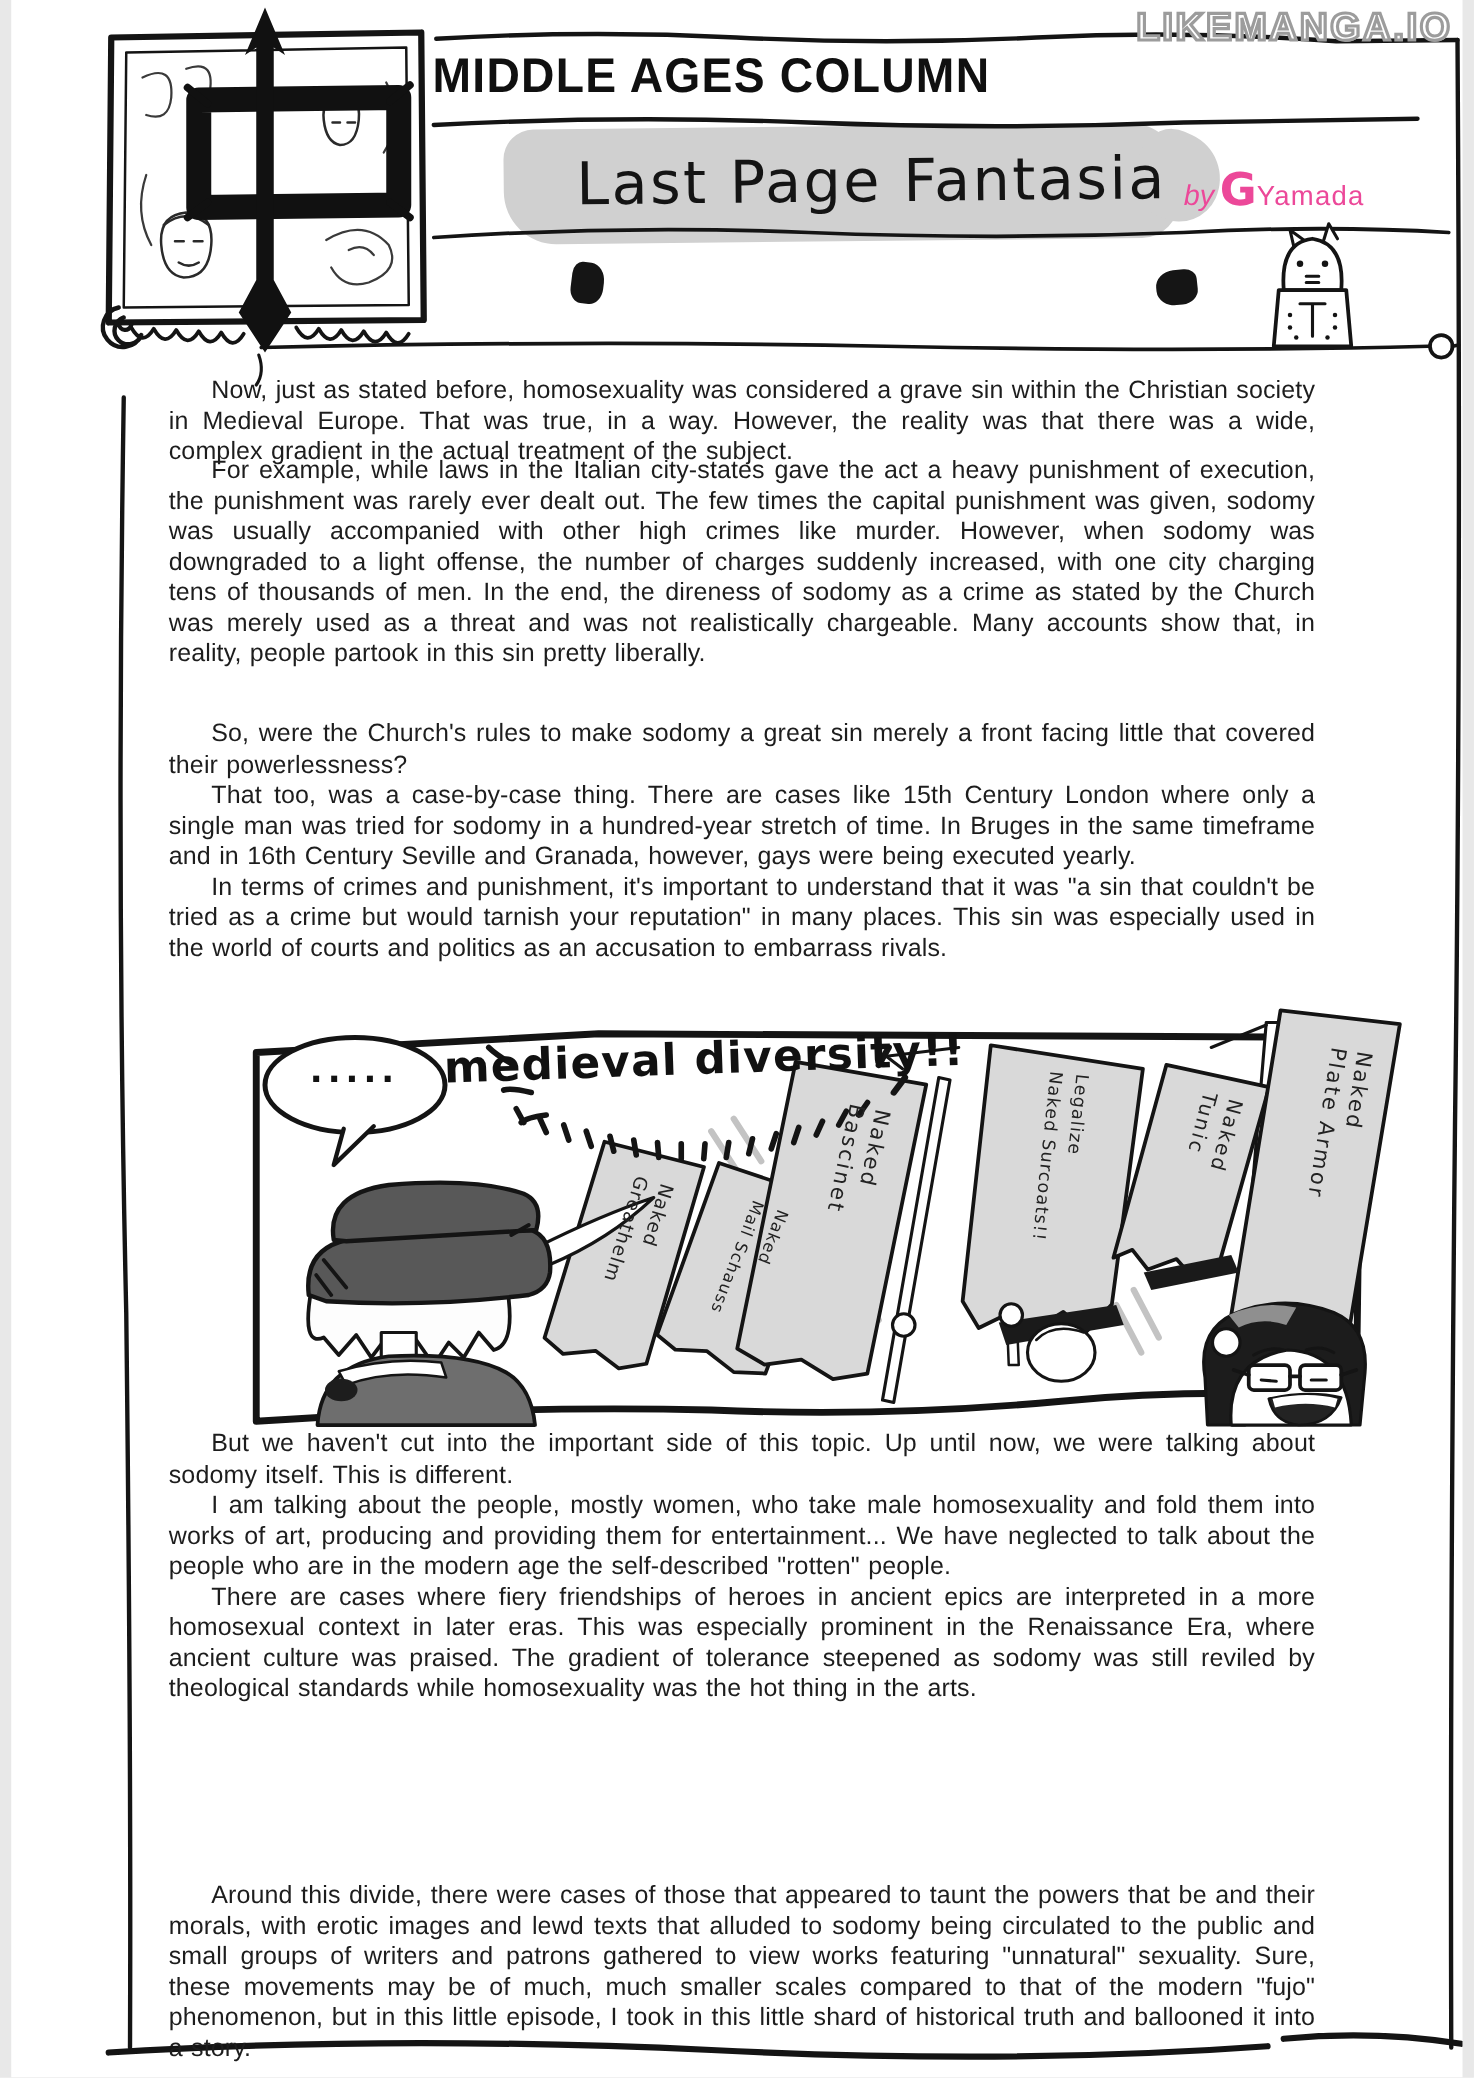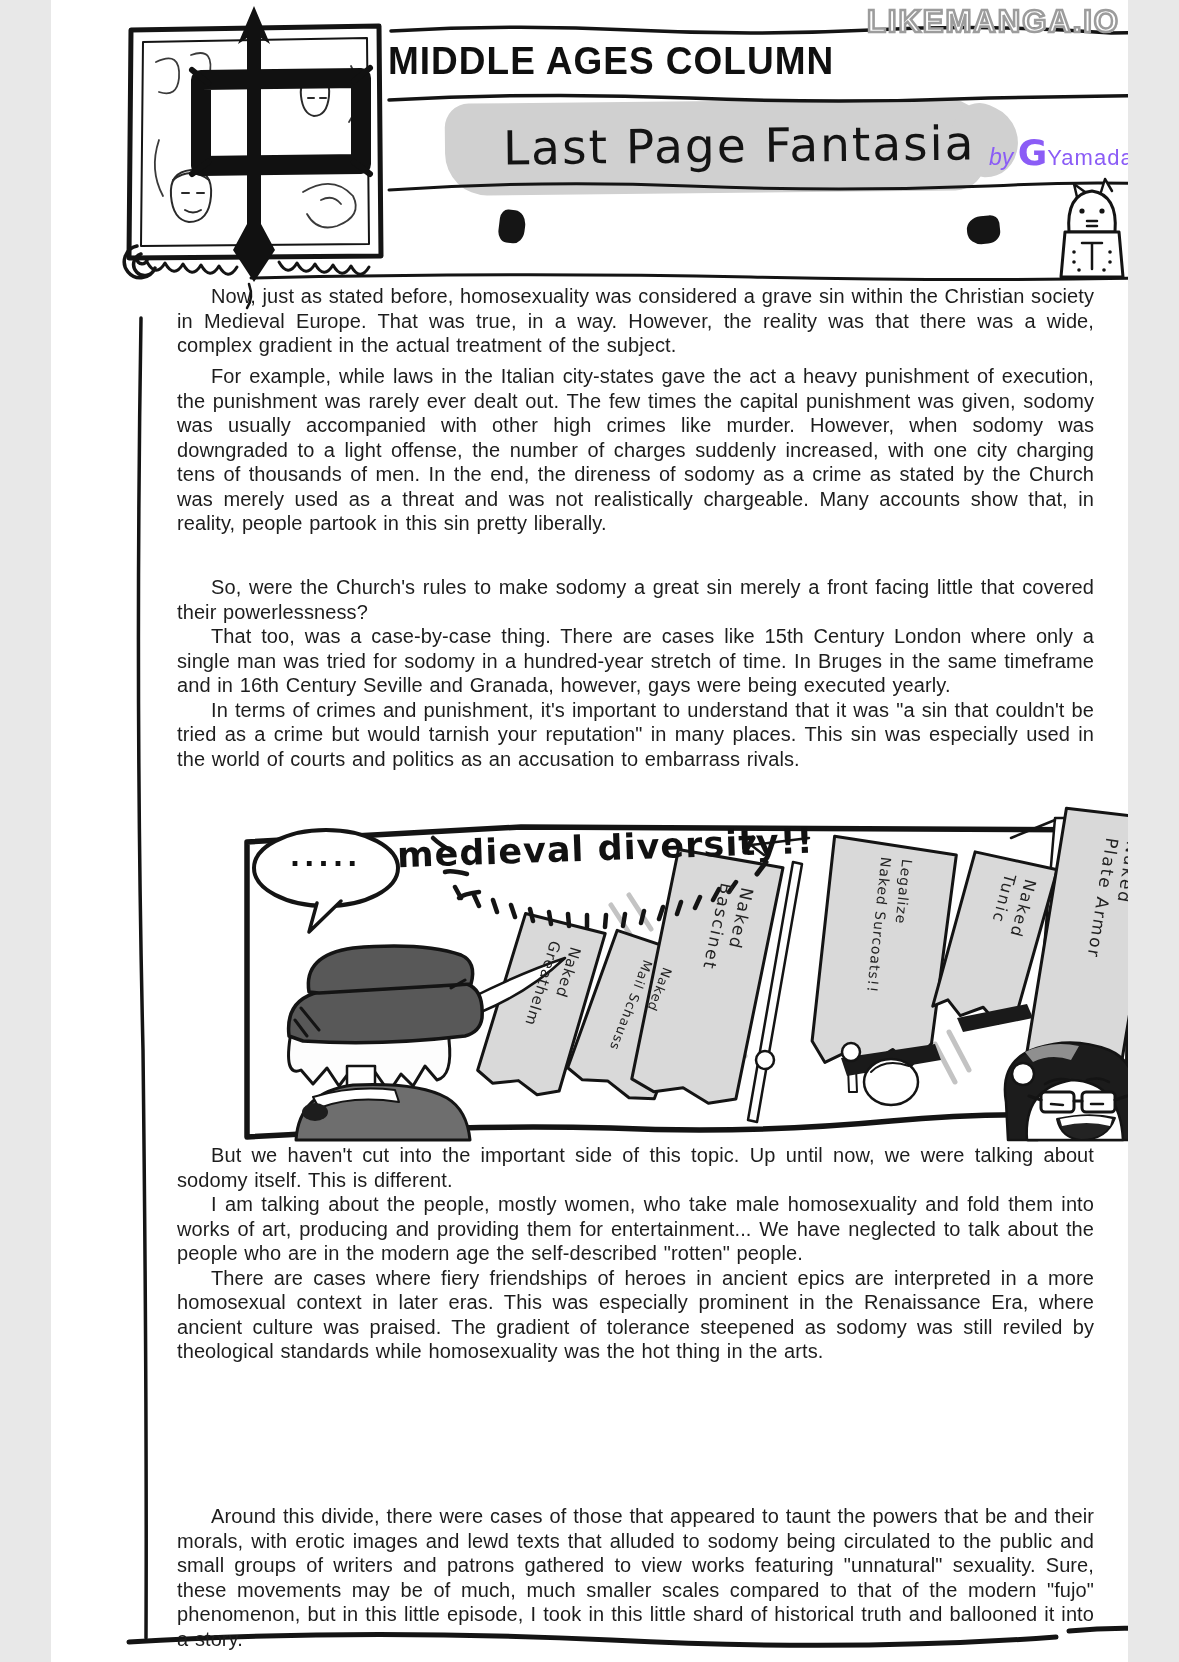--- a/index.html
+++ b/index.html
@@ -1,42 +1,42 @@
 <!DOCTYPE html>
 <html><head>
 <meta charset="utf-8">
 <style>
   html,body{margin:0;padding:0;background:#e8e8e8;}
-  .page{position:relative;width:1077px;height:1662px;background:#fff;overflow:hidden;
+  .page{position:relative;width:1161px;height:1662px;background:#fff;overflow:hidden;
         font-family:"Liberation Sans",sans-serif;color:#1b1b1b;margin:0 auto;}
   
   .watermark{position:absolute;top:4px;right:8px;font-weight:bold;font-size:31px;letter-spacing:2px;
              color:#fff;-webkit-text-stroke:2.5px #9c9c9c;text-shadow:1px 1px 0 #c9c9c9;z-index:5;}
   .kicker{position:absolute;left:337px;top:40px;font-size:37px;font-weight:800;letter-spacing:1px;
           color:#101010;z-index:3;transform:scaleY(1.05);}
   .subtitle-blob{position:absolute;left:394px;top:101px;width:540px;height:92px;background:#d0d0d0;
           border-radius:24px 38px 30px 42px;transform:rotate(-.6deg);z-index:1;}
   .subtitle-blob:after{content:"";position:absolute;right:-34px;top:8px;width:70px;height:70px;background:#d0d0d0;
           border-radius:40% 60% 50% 50%;transform:rotate(25deg);}
   .subtitle{position:absolute;left:452px;top:118px;font-size:47px;letter-spacing:2px;color:#141414;
           font-family:"DejaVu Sans",sans-serif;z-index:3;transform:rotate(-.6deg);}
-  .byline{position:absolute;left:938px;top:132px;z-index:3;white-space:nowrap;color:#8b5cf6;}
+  .byline{position:absolute;left:938px;top:132px;z-index:3;white-space:nowrap;color:#ec4899;}
   .byline .by{font-size:23px;font-style:italic;}
   .byline .initial{font-size:36px;font-weight:bold;font-family:"DejaVu Sans",sans-serif;}
   .byline .surname{font-size:22px;letter-spacing:1px;}
   .heading{position:absolute;left:380px;top:199px;width:640px;text-align:center;z-index:3;
           font-weight:800;font-size:29px;line-height:33px;letter-spacing:.5px;color:#101010;transform:scaleY(1.03);}
   .ink-blob{position:absolute;background:#151515;z-index:3;}
   .ink-blob.b1{left:448px;top:210px;width:26px;height:33px;border-radius:30% 45% 40% 35%;transform:rotate(7deg);}
   .ink-blob.b2{left:916px;top:216px;width:33px;height:28px;border-radius:45% 30% 40% 45%;transform:rotate(-6deg);}
   
   .tblock{position:absolute;left:126px;width:917px;text-align:justify;font-size:20px;line-height:24.5px;
           letter-spacing:.1px;word-spacing:1px;color:#1d1d1d;z-index:3;}
   .tblock p{margin:0;text-indent:34px;}
-  .bA{top:284px}.bB{top:364px}.bC{top:575px}.bD{top:1143px}.bE{top:1504px}.bF{top:1577px}
+  .bA{top:300px}.bB{top:364px}.bC{top:575px}.bD{top:1143px}.bE{top:1504px}.bF{top:1577px}
   
   .speech-dots{position:absolute;left:212px;top:844px;width:126px;text-align:center;font-size:34px;
           font-weight:bold;letter-spacing:3px;z-index:4;color:#111;}
   .panel-caption{position:absolute;left:346px;top:828px;font-size:35px;font-weight:700;letter-spacing:1px;
           font-family:"DejaVu Sans",sans-serif;transform:rotate(-2deg);z-index:4;color:#111;white-space:nowrap;}
   .banner-text{position:absolute;writing-mode:vertical-rl;overflow:hidden;z-index:4;color:#222;
           font-family:"DejaVu Sans",sans-serif;}
   .banner-text .bl{display:block;line-height:21px;}
   .bt1{left:452px;top:938px;width:62px;height:148px;font-size:15px;letter-spacing:1px;transform:rotate(17deg);}
   .bt2{left:541px;top:956px;width:64px;height:132px;font-size:13px;letter-spacing:1px;transform:rotate(21deg);}

